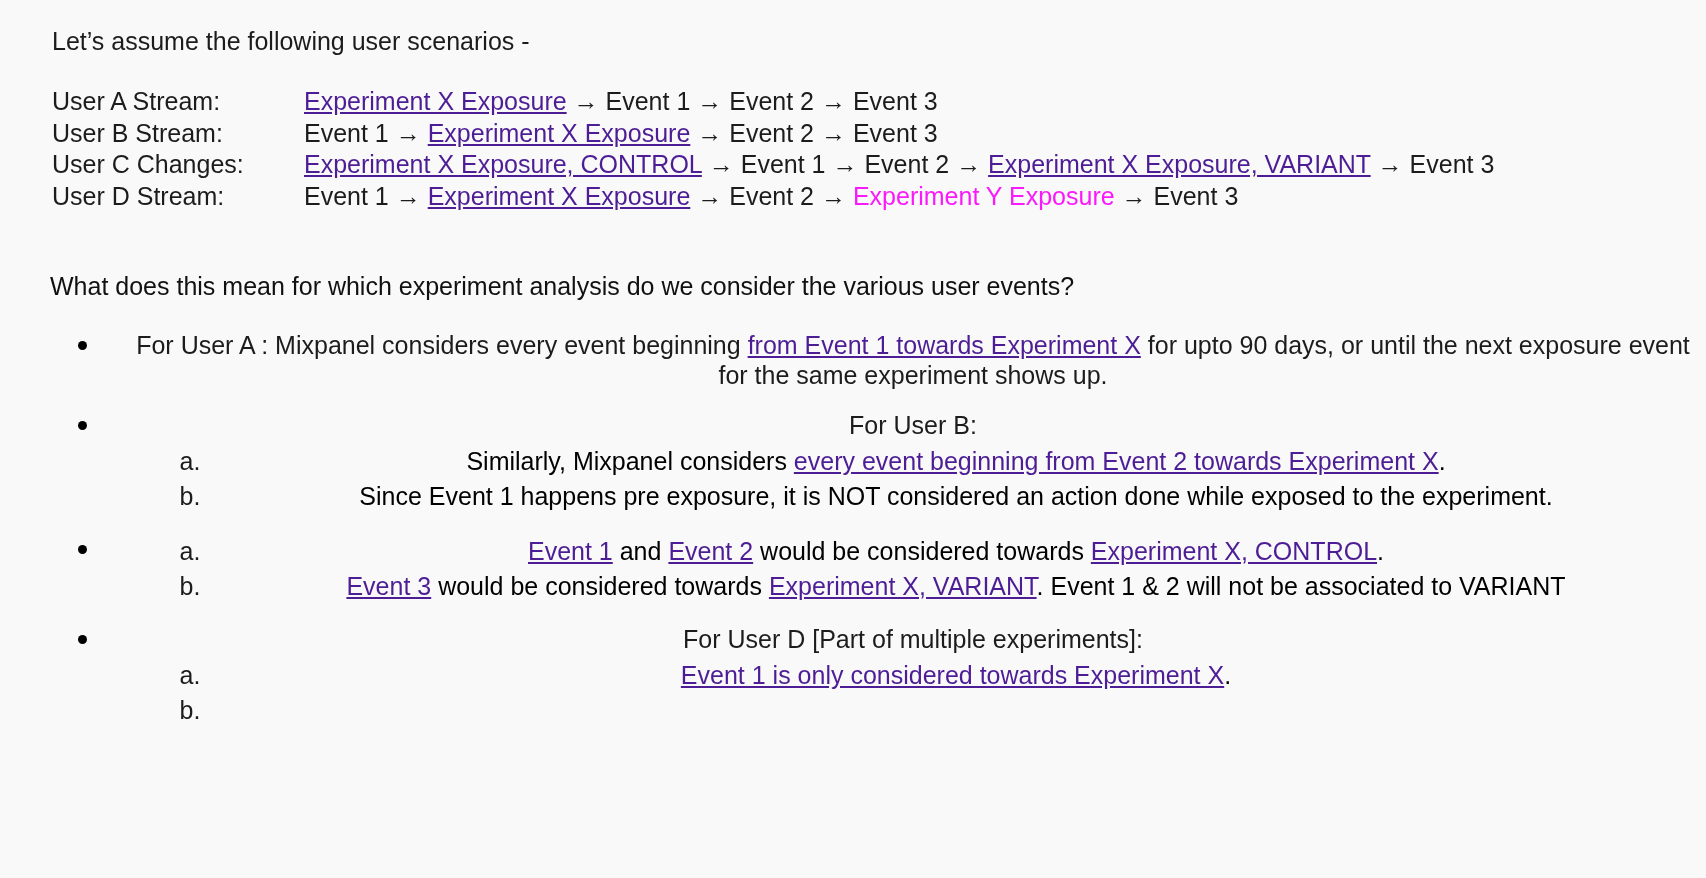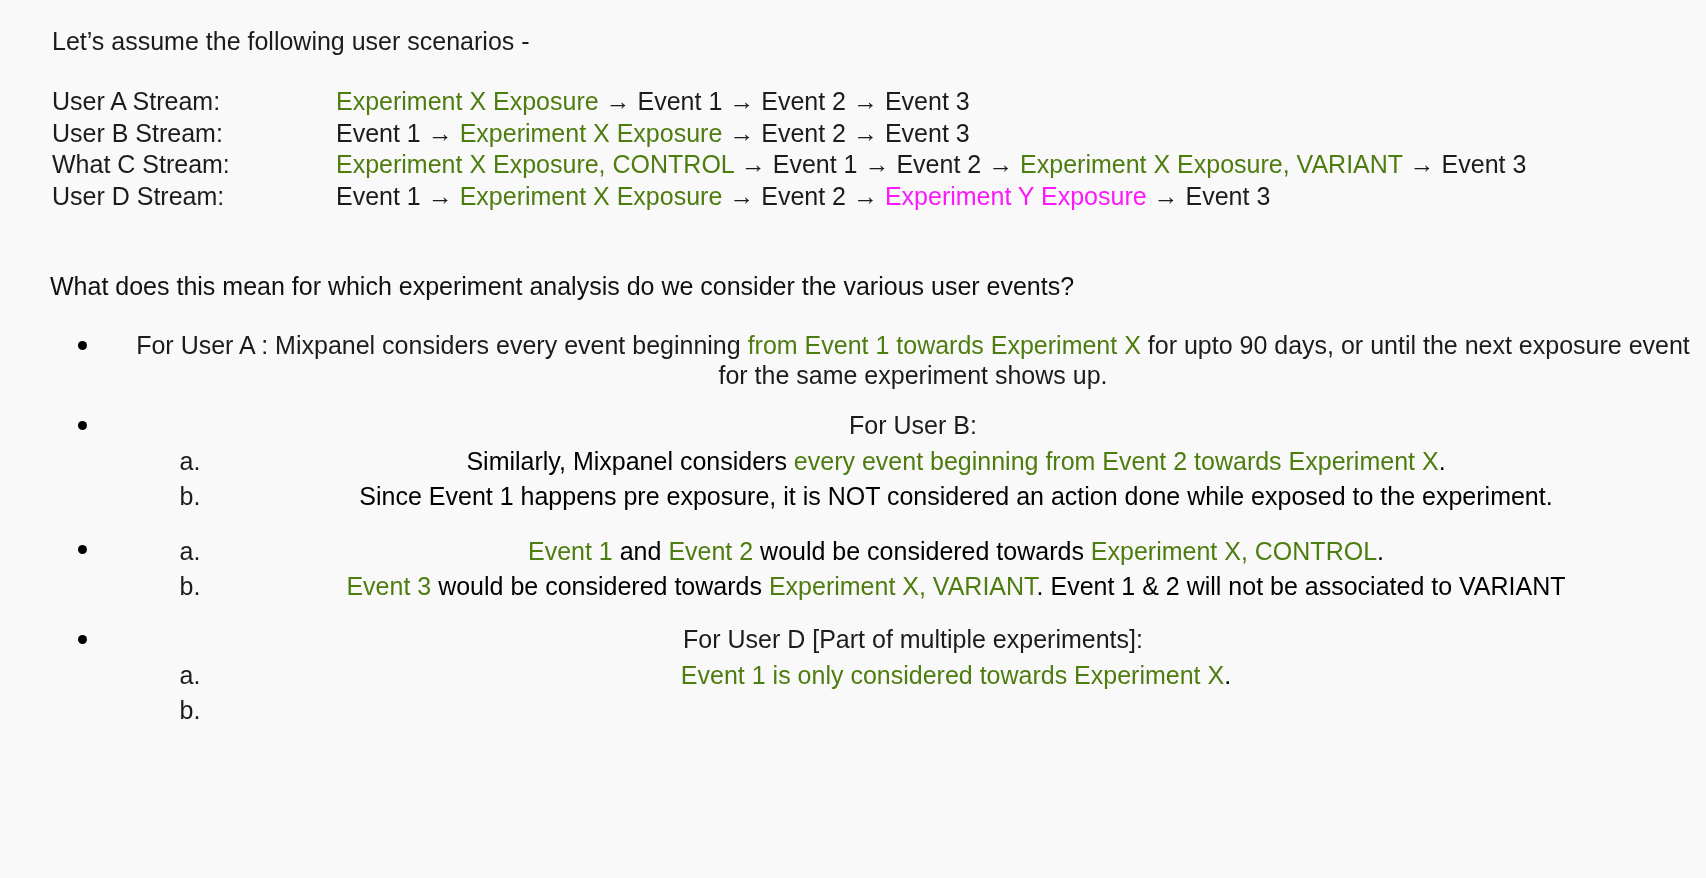--- a/index.html
+++ b/index.html
@@ -38,31 +38,30 @@
     left: 52px;
     top: 86px;
     font-size: 25px;
     line-height: 31.5px;
   }
   .stream-row {
     display: flex;
     align-items: baseline;
     white-space: nowrap;
     height: 31.5px;
-    gap: 32px;
   }
   .stream-label {
     width: 252px;
     flex: 0 0 252px;
     color: #1c1c1c;
   }
   .stream-seq {
     color: #1c1c1c;
   }
-  .blue { color: #4d7c0f; }
+  .blue { color: #4c1d95; text-decoration: underline; }
   .magenta { color: #fa19fa; margin-top: 24px; }
 
   .question {
     position: absolute;
     left: 50px;
     top: 272px;
     font-size: 25px;
     font-weight: normal;
     color: #111111;
     white-space: nowrap;
@@ -124,21 +123,21 @@
   <div class="streams">
       <div class="stream-row">
         <div class="stream-label">User A Stream:</div>
         <div class="stream-seq"><span class="blue">Experiment X Exposure</span><span> → </span><span>Event 1</span><span> → </span><span>Event 2</span><span> → </span><span>Event 3</span></div>
       </div>
       <div class="stream-row">
         <div class="stream-label">User B Stream:</div>
         <div class="stream-seq"><span>Event 1</span><span> → </span><span class="blue">Experiment X Exposure</span><span> → </span><span>Event 2</span><span> → </span><span>Event 3</span></div>
       </div>
       <div class="stream-row">
-        <div class="stream-label">What C Stream:</div>
+        <div class="stream-label">User C Changes:</div>
         <div class="stream-seq"><span class="blue">Experiment X Exposure, CONTROL</span><span> → </span><span>Event 1</span><span> → </span><span>Event 2</span><span> → </span><span class="blue">Experiment X Exposure, VARIANT</span><span> → </span><span>Event 3</span></div>
       </div>
       <div class="stream-row">
         <div class="stream-label">User D Stream:</div>
         <div class="stream-seq"><span>Event 1</span><span> → </span><span class="blue">Experiment X Exposure</span><span> → </span><span>Event 2</span><span> → </span><span class="magenta">Experiment Y Exposure</span><span> → </span><span>Event 3</span></div>
       </div>
     </div>
 
   <div class="question">What does this mean for which experiment analysis do we consider the various user events?</div>
 

